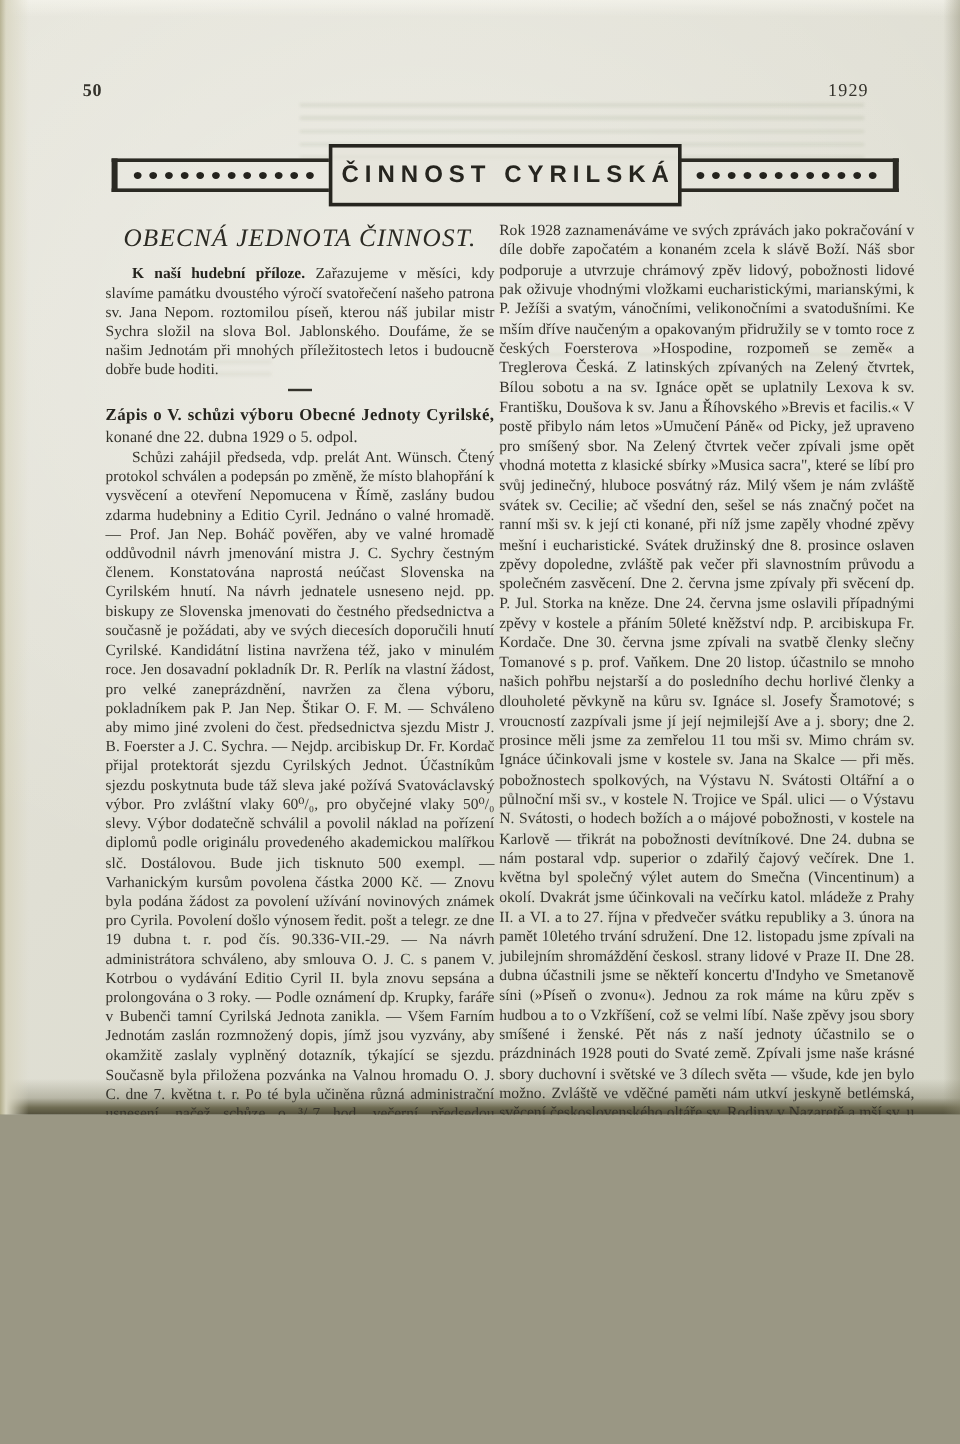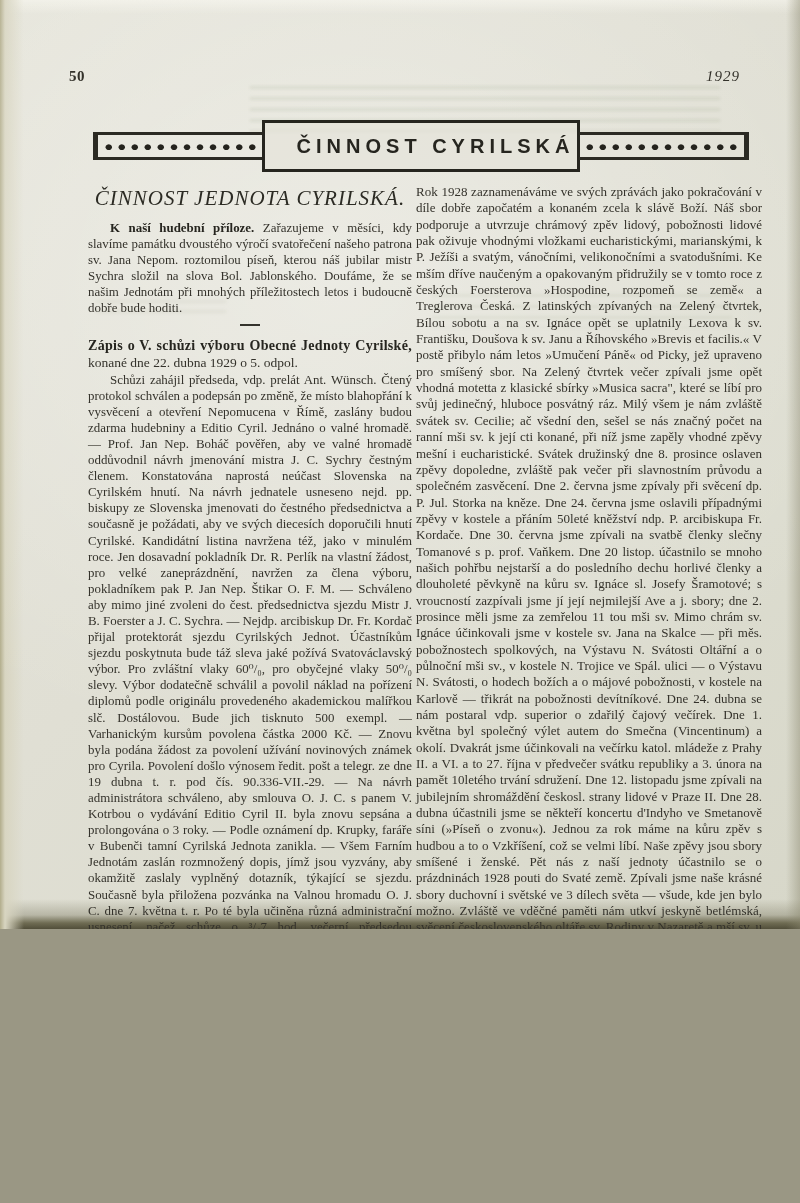--- a/index.html
+++ b/index.html
@@ -13,29 +13,29 @@
       linear-gradient(0deg, #514e3a 0px, #6f6c53 6px, rgba(111,108,83,0.35) 14px, rgba(111,108,83,0) 30px),
       linear-gradient(180deg, rgba(250,249,241,0.55) 0px, rgba(250,249,241,0) 14px),
       linear-gradient(135deg, #e6e5db 0%, #e0dfd4 45%, #dcdccf 75%, #d7d7c9 100%);
     font-family:"Liberation Serif","DejaVu Serif",serif;
     color:#34322b;
   }
   
   .running-head{position:absolute;top:68px;left:0;width:100%;height:20px;}
   .pagenum{position:absolute;left:69px;top:0;font-size:15px;font-weight:bold;letter-spacing:.5px;}
   .journal{position:absolute;left:0;width:100%;text-align:center;top:0;font-size:15px;letter-spacing:7px;}
-  .year{position:absolute;right:60px;top:0;font-size:15px;letter-spacing:1px;font-style:italic;}
+  .year{position:absolute;right:76px;top:0;font-size:15px;letter-spacing:1px;}
   
   .banner{position:absolute;left:93px;top:122px;width:656px;height:48px;display:flex;align-items:center;}
   .band{flex:1;height:22px;border-top:3px solid #2b2a23;border-bottom:3px solid #2b2a23;
         display:flex;align-items:center;justify-content:center;overflow:hidden;}
   .band-left{border-left:5px solid #2b2a23;}
   .band-right{border-right:5px solid #2b2a23;}
   .dots{font-size:15px;line-height:10px;letter-spacing:4px;color:#24231d;transform:scaleY(.9);white-space:nowrap;padding-left:4px;}
-  .banner-box{width:288px;height:46px;border:3px solid #26251f;flex:none;display:flex;align-items:center;justify-content:center;margin:0 -1px;background:rgba(228,227,217,0.6);padding-left:24px;}
+  .banner-box{width:288px;height:46px;border:3px solid #26251f;flex:none;display:flex;align-items:center;justify-content:center;margin:0 -1px;background:rgba(228,227,217,0.6);}
   .banner-title{font-family:"Liberation Sans","DejaVu Sans",sans-serif;font-weight:bold;font-size:20px;
         letter-spacing:5px;padding-left:5px;color:#26251f;white-space:nowrap;}
   
   .col{position:absolute;text-align:justify;}
   .col-left{left:88px;top:186px;width:324px;}
   .col-right{left:416px;top:184px;width:346px;}
   .body{font-size:12.9px;line-height:16.1px;margin:0;}
   .col-right .body{font-size:13px;line-height:16.35px;}
   .ind{text-indent:22px;}
   .sec-head{font-style:italic;font-weight:normal;font-size:21px;letter-spacing:1px;text-align:center;
@@ -80,21 +80,21 @@
     </div>
     <div class="banner-box">
       <span class="banner-title">ČINNOST CYRILSKÁ</span>
     </div>
     <div class="band band-right">
       <span class="dots">●●●●●●●●●●●●</span>
     </div>
   </div>
 
   <div class="col col-left">
-    <h2 class="sec-head">ČINNOST JEDNOTA CYRILSKÁ.</h2>
+    <h2 class="sec-head">OBECNÁ JEDNOTA ČINNOST.</h2>
 
     <p class="body ind"><b class="lead-bold">K naší hudební příloze.</b><span> Zařazujeme v měsíci, kdy slavíme památku dvoustého výročí svatořečení našeho patrona sv. Jana Nepom. roztomilou píseň, kterou náš jubilar mistr Sychra složil na slova Bol. Jablonského. Doufáme, že se našim Jednotám při mnohých příležitostech letos i budoucně dobře bude hoditi.</span></p>
 
     <div class="divider"></div>
 
     <p class="meet-head"><b>Zápis o V. schůzi výboru Obecné Jednoty Cyrilské,</b><span> konané dne 22. dubna 1929 o 5. odpol.</span></p>
 
     <p class="body ind">Schůzi zahájil předseda, vdp. prelát Ant. Wünsch. Čtený protokol schválen a podepsán po změně, že místo blahopřání k vysvěcení a otevření Nepomucena v Římě, zaslány budou zdarma hudebniny a Editio Cyril. Jednáno o valné hromadě. — Prof. Jan Nep. Boháč pověřen, aby ve valné hromadě oddůvodnil návrh jmenování mistra J. C. Sychry čestným členem. Konstatována naprostá neúčast Slovenska na Cyrilském hnutí. Na návrh jednatele usneseno nejd. pp. biskupy ze Slovenska jmenovati do čestného předsednictva a současně je požádati, aby ve svých diecesích doporučili hnutí Cyrilské. Kandidátní listina navržena též, jako v minulém roce. Jen dosavadní pokladník Dr. R. Perlík na vlastní žádost, pro velké zaneprázdnění, navržen za člena výboru, pokladníkem pak P. Jan Nep. Štikar O. F. M. — Schváleno aby mimo jiné zvoleni do čest. předsednictva sjezdu Mistr J. B. Foerster a J. C. Sychra. — Nejdp. arcibiskup Dr. Fr. Kordač přijal protektorát sjezdu Cyrilských Jednot. Účastníkům sjezdu poskytnuta bude táž sleva jaké požívá Svatováclavský výbor. Pro zvláštní vlaky 60⁰/₀, pro obyčejné vlaky 50⁰/₀ slevy. Výbor dodatečně schválil a povolil náklad na pořízení diplomů podle originálu provedeného akademickou malířkou slč. Dostálovou. Bude jich tisknuto 500 exempl. — Varhanickým kursům povolena částka 2000 Kč. — Znovu byla podána žádost za povolení užívání novinových známek pro Cyrila. Povolení došlo výnosem ředit. pošt a telegr. ze dne 19 dubna t. r. pod čís. 90.336-VII.-29. — Na návrh administrátora schváleno, aby smlouva O. J. C. s panem V. Kotrbou o vydávání Editio Cyril II. byla znovu sepsána a prolongována o 3 roky. — Podle oznámení dp. Krupky, faráře v Bubenči tamní Cyrilská Jednota zanikla. — Všem Farním Jednotám zaslán rozmnožený dopis, jímž jsou vyzvány, aby okamžitě zaslaly vyplněný dotazník, týkající se sjezdu. Současně byla přiložena pozvánka na Valnou hromadu O. J. C. dne 7. května t. r. Po té byla učiněna různá administrační usnesení, načež schůze o ³/₄7 hod. večerní předsedou skončena. — Přítomni byli: Vsdpp. prelát Ant. Wünsch, Msgre Václav Müller, metropol. kanovník Dr. Ant. Eltschkner, dpp. prof. Jan Nep. Boháč, P. Jan Nep. Štikar O. F. M., farář Ant. Kořen, pp. Vojtěch Říhovský, Josef Trumpus, Ant. Kudlička, Jaroslav Dušek. Omluveni: Důst. p. Dr. R. Perlík O. Praem, p. Em. Š. Petr.</p>
 
     <p class="sig-left"><span>Zapsal Jaroslav </span><span class="sperr">Dušek.</span></p>

